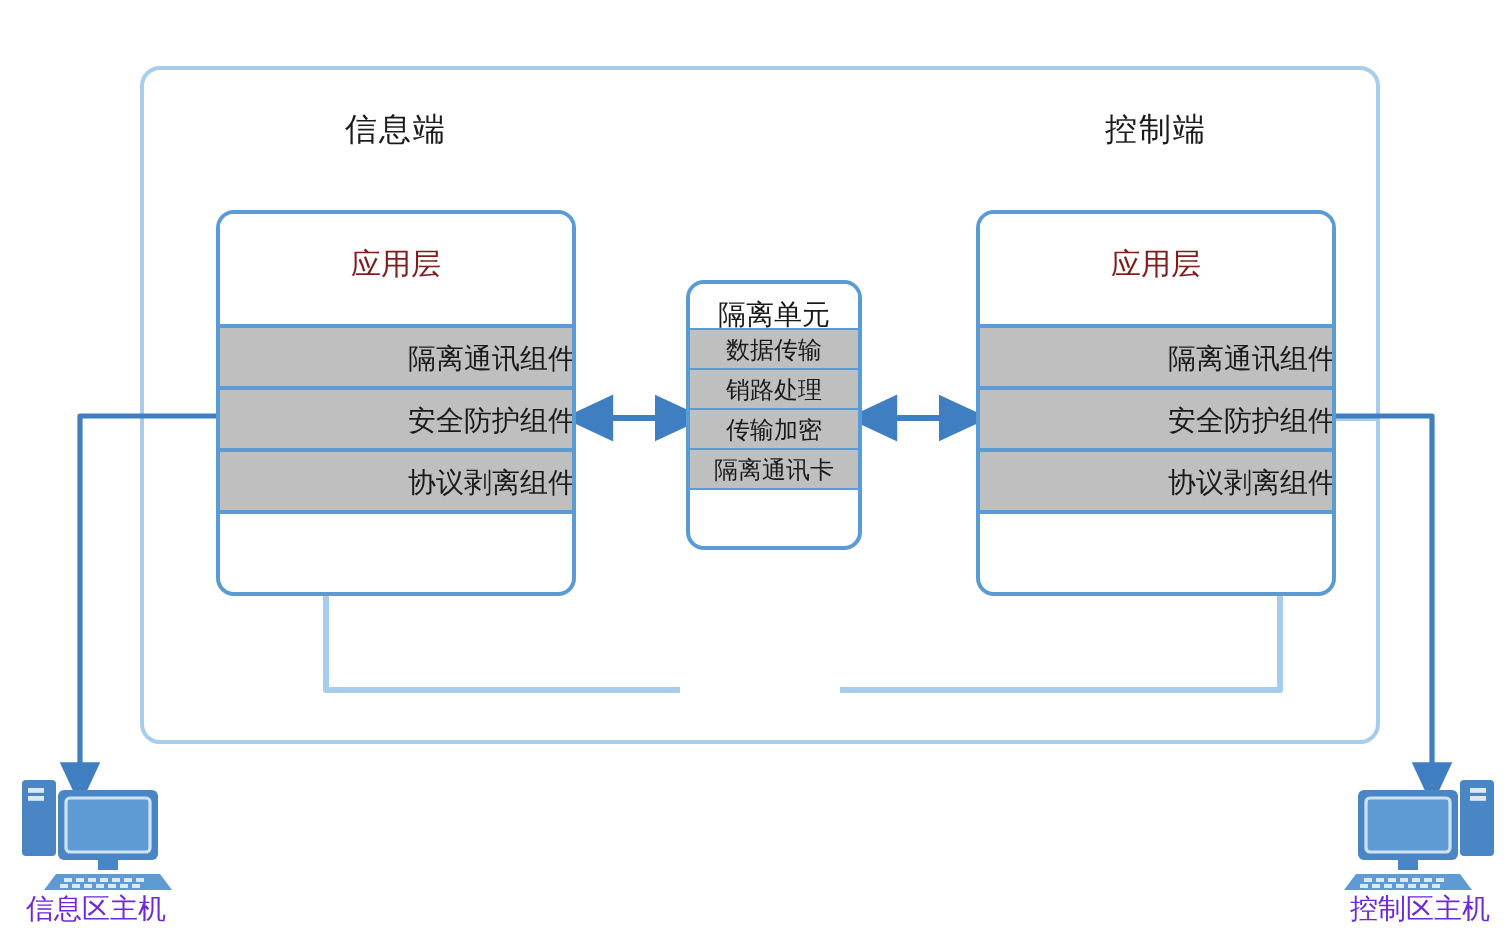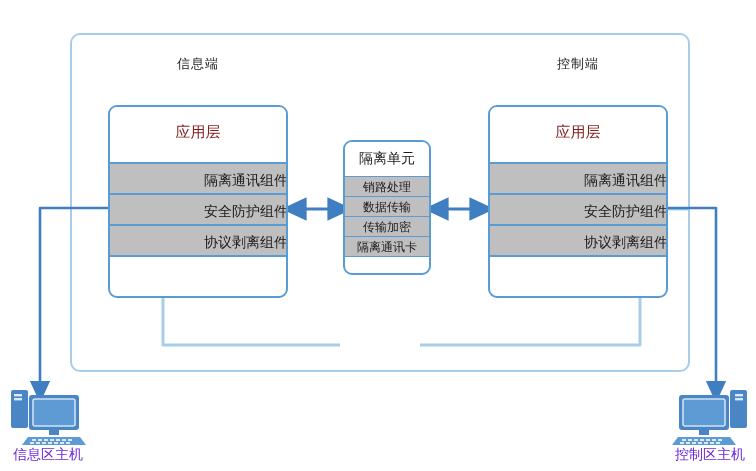--- a/index.html
+++ b/index.html
@@ -27,21 +27,21 @@
     height: 339px;
     border: 2px solid #a8cdea;
     border-radius: 10px;
     box-sizing: border-box;
     background: transparent;
   }
 
   
   .side-title {
     position: absolute;
-    font-size: 13px;
+    font-size: 16px;
     color: #1a1a1a;
     letter-spacing: 1px;
     white-space: nowrap;
     text-align: center;
   }
   #title-info  { left: 108px; top: 55px; width: 180px; }
   #title-ctrl  { left: 488px; top: 55px; width: 180px; }
 
   
   .panel {
@@ -96,21 +96,21 @@
     top: 140px;
     width: 88px;
     height: 135px;
     border: 2px solid #5b9bd5;
     border-radius: 9px;
     box-sizing: border-box;
     background: #ffffff;
     overflow: hidden;
   }
   #center-box .center-head {
-    height: 35px;
+    height: 23px;
     line-height: 33px;
     text-align: center;
     font-size: 14px;
     color: #1a1a1a;
     background: #ffffff;
   }
   .center-rows {
     position: relative;
     margin-left: -2px;
     width: 88px;
@@ -190,22 +190,22 @@
     <div class="panel-rows">
       <div class="panel-row">隔离通讯组件</div>
       <div class="panel-row">安全防护组件</div>
       <div class="panel-row">协议剥离组件</div>
     </div>
   </div>
 
   <div id="center-box">
     <div class="center-head">隔离单元</div>
     <div class="center-rows">
+      <div class="center-row">数据传输</div>
       <div class="center-row">销路处理</div>
-      <div class="center-row">数据传输</div>
       <div class="center-row">传输加密</div>
       <div class="center-row">隔离通讯卡</div>
     </div>
   </div>
 
   <div class="panel" id="panel-right">
     <div class="panel-head">应用层</div>
     <div class="panel-rows">
       <div class="panel-row">隔离通讯组件</div>
       <div class="panel-row">安全防护组件</div>

